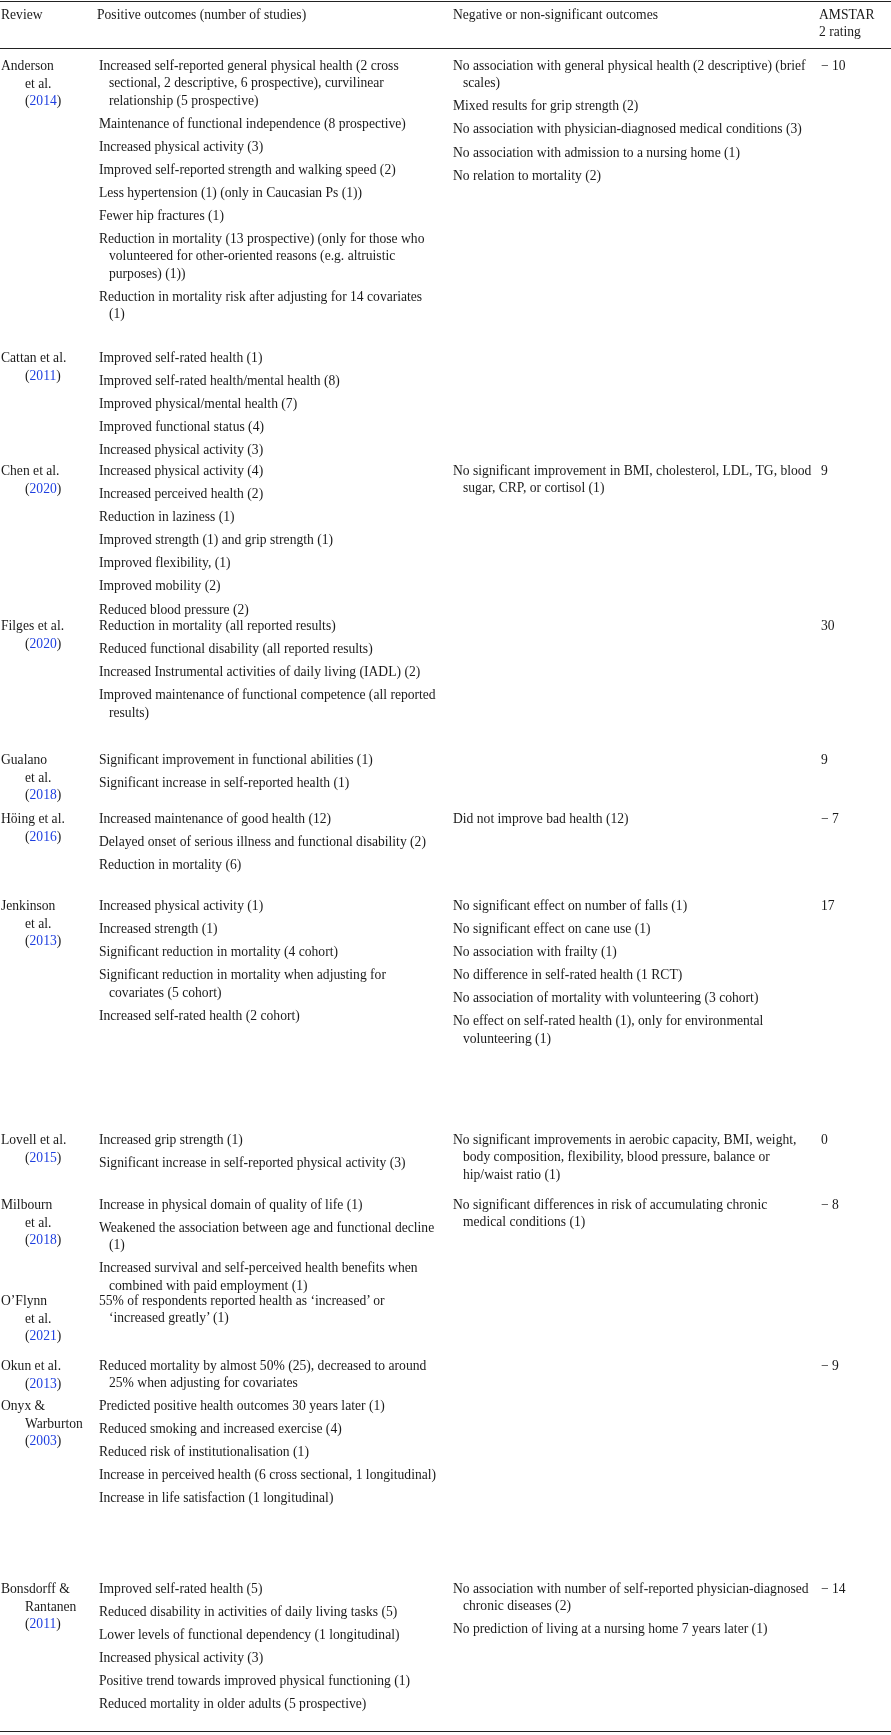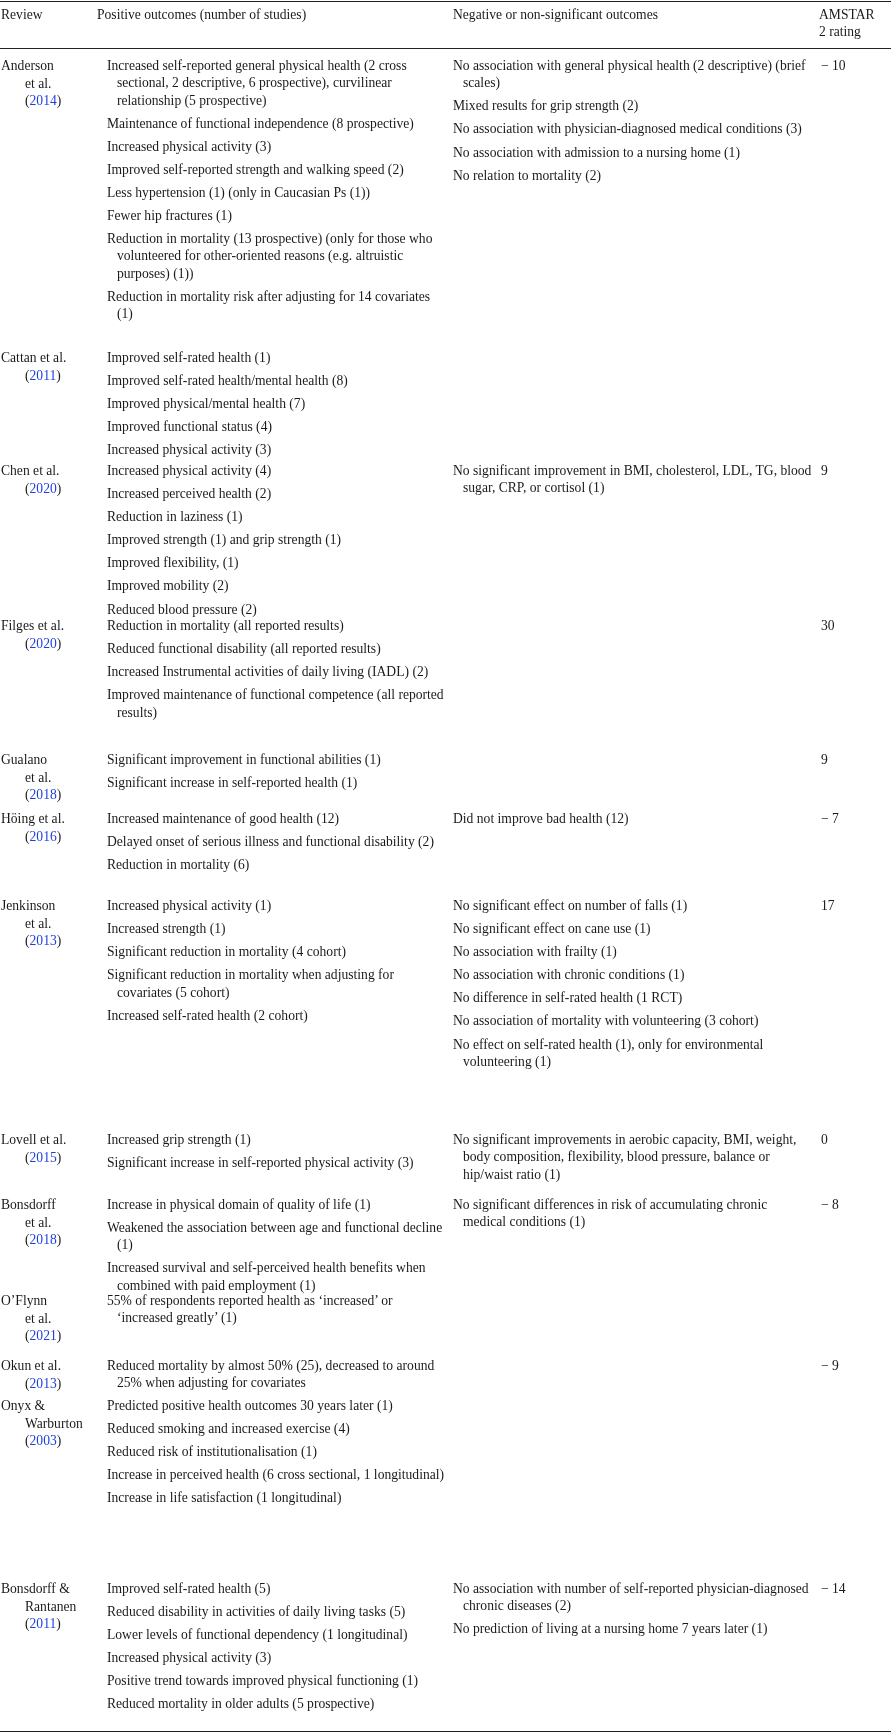--- a/index.html
+++ b/index.html
@@ -9,21 +9,21 @@
   .rule-head { position: absolute; left: 0; width: 891px; top: 48px; height: 0; border-top: 1.3px solid #222; }
   .rule-bottom { position: absolute; left: 0; width: 891px; top: 1731px; height: 0; border-top: 1.3px solid #222; }
   .header { position: absolute; top: 6px; left: 0; width: 891px; line-height: 17px; }
   .h { position: absolute; top: 0; }
   .h-review { left: 1px; }
   .h-pos { left: 97px; }
   .h-neg { left: 453px; }
   .h-amstar { left: 819px; width: 72px; }
   .row { position: absolute; left: 0; width: 891px; }
   .col-review { position: absolute; left: 1px; width: 88px; line-height: 17.5px; }
-  .col-pos { position: absolute; left: 107px; width: 340px; }
+  .col-pos { position: absolute; left: 99px; width: 340px; }
   .col-neg { position: absolute; left: 453px; width: 360px; }
   .col-amstar { position: absolute; left: 821px; width: 70px; line-height: 17px; }
   .review-name { display: block; text-indent: 0; }
   .review-line2 { padding-left: 24px; display: block; }
   .year { color: #1d3ee0; }
   .item { line-height: 17.3px; padding-left: 10px; text-indent: -10px; margin-bottom: 5.8px; }
   .item:last-child { margin-bottom: 0; }
 </style>
 </head>
 <body>
@@ -152,21 +152,20 @@
         <div class="item">Increased physical activity (1)</div>
         <div class="item">Increased strength (1)</div>
         <div class="item">Significant reduction in mortality (4 cohort)</div>
         <div class="item">Significant reduction in mortality when adjusting for covariates (5 cohort)</div>
         <div class="item">Increased self-rated health (2 cohort)</div>
       </div>
       <div class="col-neg">
         <div class="item">No significant effect on number of falls (1)</div>
         <div class="item">No significant effect on cane use (1)</div>
         <div class="item">No association with frailty (1)</div>
-        <div class="item">No association with chronic conditions (1)</div>
         <div class="item">No difference in self-rated health (1 RCT)</div>
         <div class="item">No association of mortality with volunteering (3 cohort)</div>
         <div class="item">No effect on self-rated health (1), only for environmental volunteering (1)</div>
       </div>
       <div class="col-amstar">17</div>
     </div>
     <div class="row" style="top: 1131px;">
       <div class="col-review">
         <span class="review-name">Lovell et al.</span>
         <span class="review-line2">(<span class="year">2015</span>)</span>
@@ -175,21 +174,21 @@
         <div class="item">Increased grip strength (1)</div>
         <div class="item">Significant increase in self-reported physical activity (3)</div>
       </div>
       <div class="col-neg">
         <div class="item">No significant improvements in aerobic capacity, BMI, weight, body composition, flexibility, blood pressure, balance or hip/waist ratio (1)</div>
       </div>
       <div class="col-amstar">0</div>
     </div>
     <div class="row" style="top: 1196px;">
       <div class="col-review">
-        <span class="review-name">Bonsdorff</span>
+        <span class="review-name">Milbourn</span>
         <span class="review-line2">et al.</span>
         <span class="review-line2">(<span class="year">2018</span>)</span>
       </div>
       <div class="col-pos">
         <div class="item">Increase in physical domain of quality of life (1)</div>
         <div class="item">Weakened the association between age and functional decline (1)</div>
         <div class="item">Increased survival and self-perceived health benefits when combined with paid employment (1)</div>
       </div>
       <div class="col-neg">
         <div class="item">No significant differences in risk of accumulating chronic medical conditions (1)</div>

